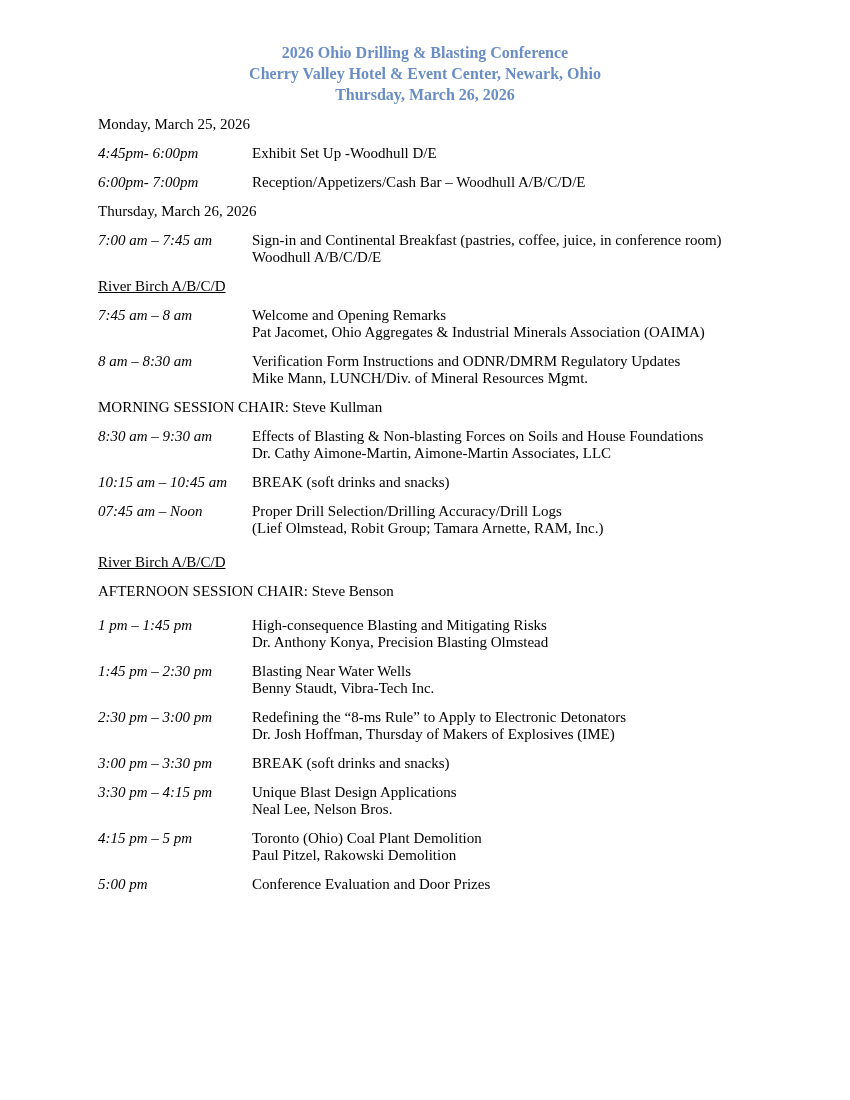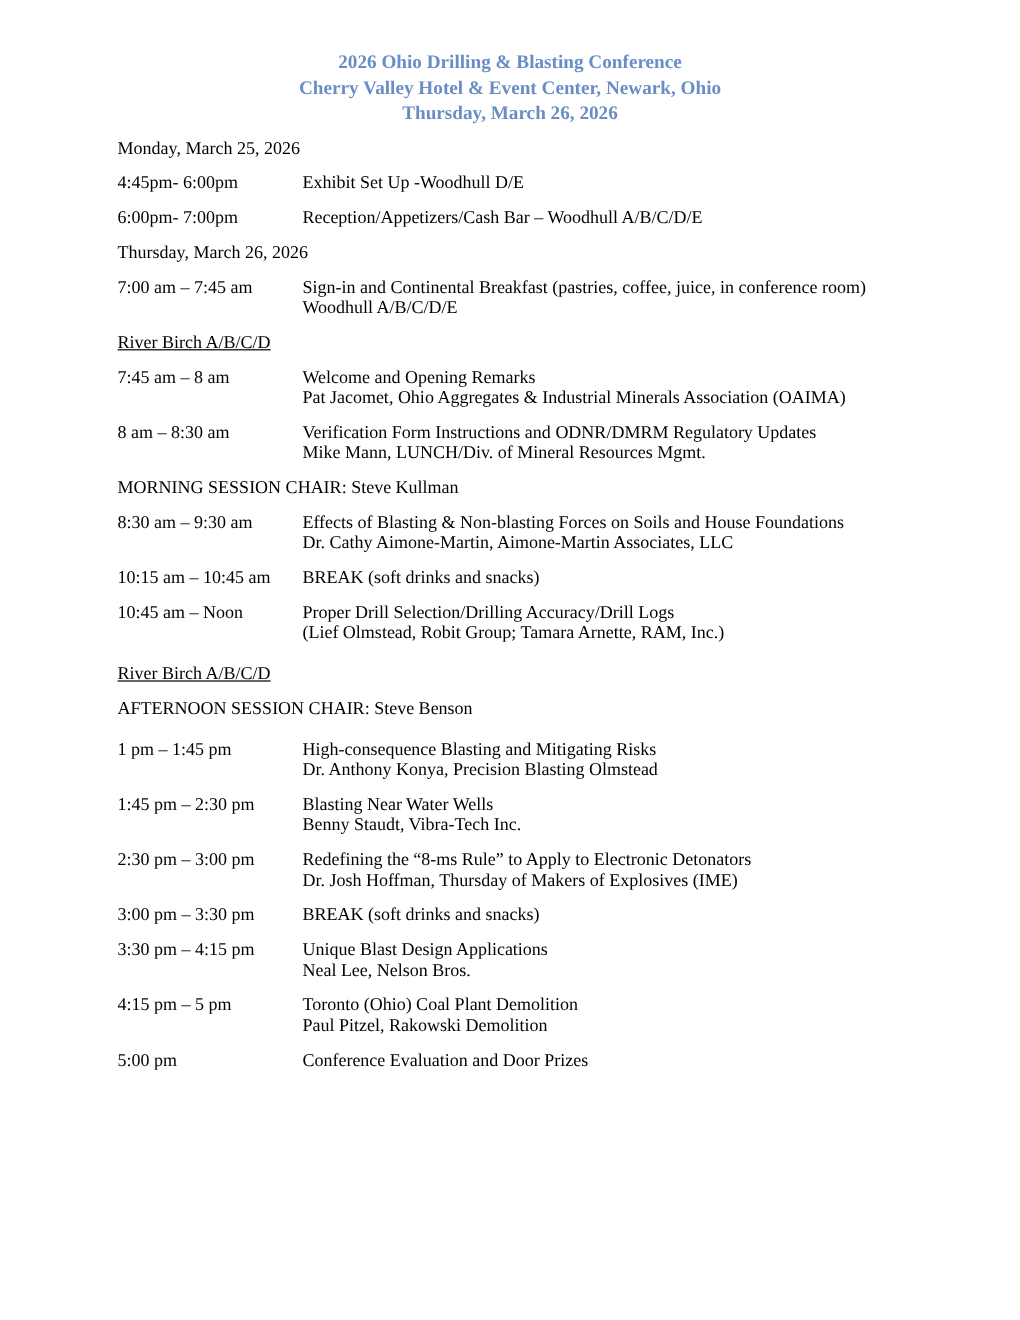--- a/index.html
+++ b/index.html
@@ -16,21 +16,21 @@
   .title {
     text-align: center;
     font-weight: 700;
     font-size: 16px;
     line-height: 21px;
     margin-bottom: 11px;
   }
   .schedule .row { margin-bottom: 12px; }
   .schedule .row p { margin: 0; line-height: 17px; }
   .entry { display: flex; }
-  .time { flex: 0 0 154px; width: 154px; line-height: 17px; }
+  .time { flex: 0 0 154px; width: 154px; line-height: 17px; font-style: italic; }
   .desc { flex: 1; }
   .b { font-weight: 400; }
   .u { text-decoration: underline; }
   .gap { margin-top: 17px; }
 </style>
 </head>
 <body>
 
 <div class="page">
   <div class="title" style="color: rgb(106, 141, 198);">
@@ -91,21 +91,21 @@
           <p><span>Dr. Cathy Aimone-Martin, Aimone-Martin Associates, LLC</span></p>
         </div>
       </div>
       <div class="row entry">
         <div class="time">10:15 am – 10:45 am</div>
         <div class="desc">
           <p><span class="b">BREAK</span><span> (soft drinks and snacks)</span></p>
         </div>
       </div>
       <div class="row entry">
-        <div class="time">10:45 am – Noon</div>
+        <div class="time">07:45 am – Noon</div>
         <div class="desc">
           <p><span class="b">Proper Drill Selection/Drilling Accuracy/Drill Logs</span></p>
           <p><span>(Lief Olmstead, Robit Group; Tamara Arnette, RAM, Inc.)</span></p>
         </div>
       </div>
       <div class="row heading gap">
         <p><span class="b u">River Birch A/B/C/D</span></p>
       </div>
       <div class="row heading">
         <p><span class="b">AFTERNOON SESSION CHAIR</span><span>: Steve Benson</span></p>

